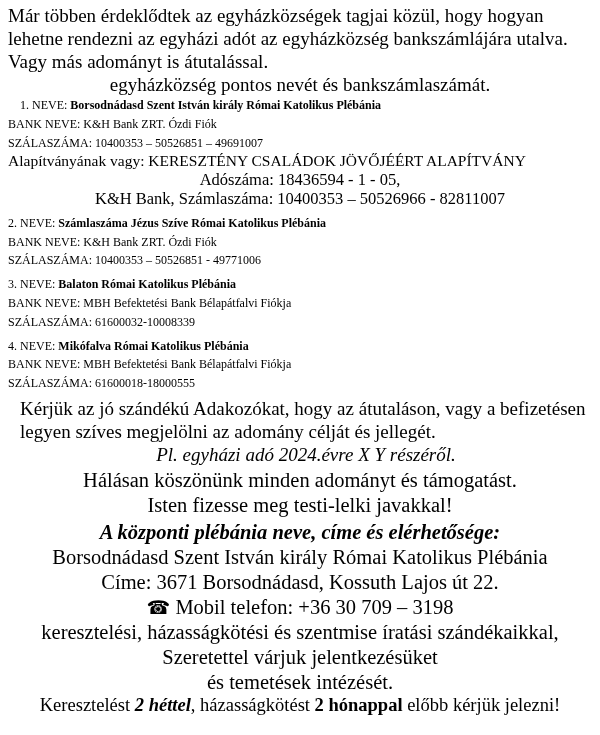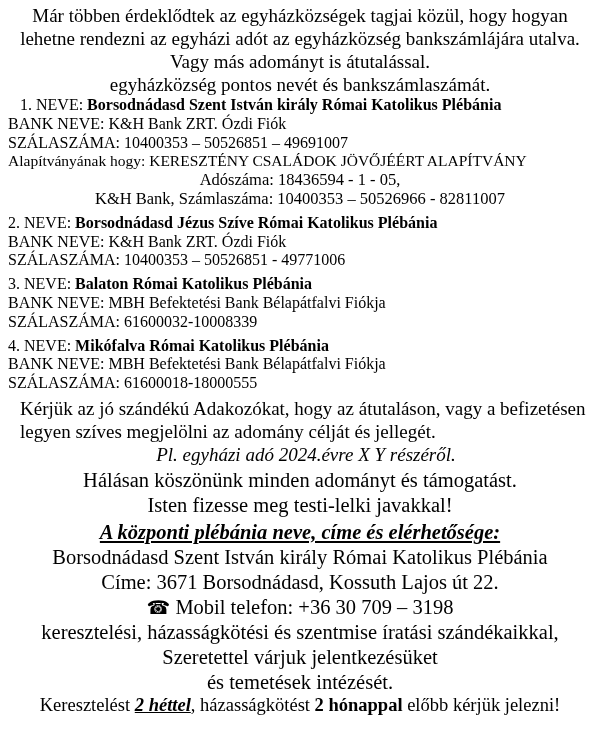--- a/index.html
+++ b/index.html
@@ -6,23 +6,23 @@
   body{
     width:600px;height:735px;
     background:#ffffff;color:#000000;
     font-family:"Liberation Serif","DejaVu Serif",serif;
     overflow:hidden;
   }
   .page{padding:4px 8px 0 8px;}
   .l{white-space:nowrap;}
   .center{text-align:center;}
   .b{font-weight:bold;}
-  .bi{font-weight:bold;font-style:italic;text-decoration:underline;}
-  .intro{font-size:19px;line-height:23px;text-align:center;}
-  .item{font-size:16px;line-height:18.8px;}
+  .bi{font-weight:bold;font-style:italic;}
+  .intro{font-size:19px;line-height:23px;}
+  .item{font-size:12px;line-height:18.8px;}
   .found{font-size:15.5px;line-height:18.8px;}
   .detail{font-size:16.5px;line-height:18.8px;text-align:center;}
   .don{font-size:19px;line-height:23px;}
   .example{font-size:19px;line-height:23px;text-align:center;font-style:italic;}
   .big{font-size:20.5px;line-height:25px;text-align:center;}
   .notice{font-size:18.5px;line-height:21.5px;text-align:center;}
   .indent1{padding-left:12px;}
   .mt2{margin-top:2px;}
   .mt4{margin-top:4px;margin-left:12px;}
   .mt5{margin-top:5px;}
@@ -35,27 +35,27 @@
 
   <div class="l intro">Már többen érdeklődtek az egyházközségek tagjai közül, hogy hogyan</div>
   <div class="l intro">lehetne rendezni az egyházi adót az egyházközség bankszámlájára utalva.</div>
   <div class="l intro">Vagy más adományt is átutalással.</div>
   <div class="l intro center">egyházközség pontos nevét és bankszámlaszámát.</div>
 
   <div>
     <div class="l item indent1"><span>1. NEVE: </span><span class="b">Borsodnádasd Szent István király Római Katolikus Plébánia</span></div>
     <div class="l item"><span>BANK NEVE: </span><span>K&amp;H Bank ZRT. Ózdi Fiók</span></div>
     <div class="l item"><span>SZÁLASZÁMA: </span><span>10400353 – 50526851 – 49691007</span></div>
-    <div class="l found"><span>Alapítványának hogy: </span><span>KERESZTÉNY CSALÁDOK JÖVŐJÉÉRT ALAPÍTVÁNY</span></div>
+    <div class="l found"><span>Alapítványának vagy: </span><span>KERESZTÉNY CSALÁDOK JÖVŐJÉÉRT ALAPÍTVÁNY</span></div>
     <div class="l detail">Adószáma: 18436594 - 1 - 05,</div>
     <div class="l detail">K&amp;H Bank, Számlaszáma: 10400353 – 50526966 - 82811007</div>
   </div>
 
   <div class="mt5">
-    <div class="l item"><span>2. NEVE: </span><span class="b">Borsodnádasd Jézus Szíve Római Katolikus Plébánia</span></div>
+    <div class="l item"><span>2. NEVE: </span><span class="b">Számlaszáma Jézus Szíve Római Katolikus Plébánia</span></div>
     <div class="l item"><span>BANK NEVE: </span><span>K&amp;H Bank ZRT. Ózdi Fiók</span></div>
     <div class="l item"><span>SZÁLASZÁMA: </span><span>10400353 – 50526851 - 49771006</span></div>
   </div>
 
   <div class="mt5">
     <div class="l item"><span>3. NEVE: </span><span class="b">Balaton Római Katolikus Plébánia</span></div>
     <div class="l item"><span>BANK NEVE: </span><span>MBH Befektetési Bank Bélapátfalvi Fiókja</span></div>
     <div class="l item"><span>SZÁLASZÁMA: </span><span>61600032-10008339</span></div>
   </div>
 

